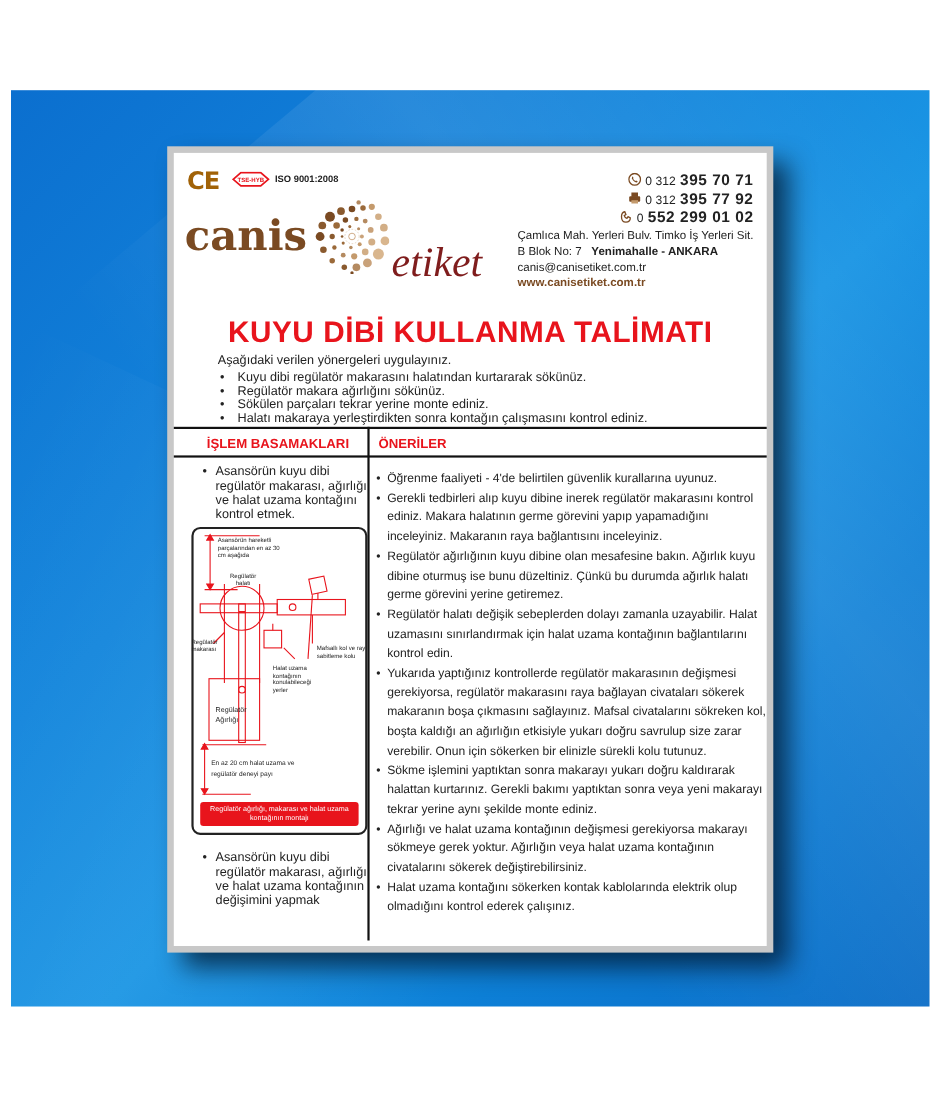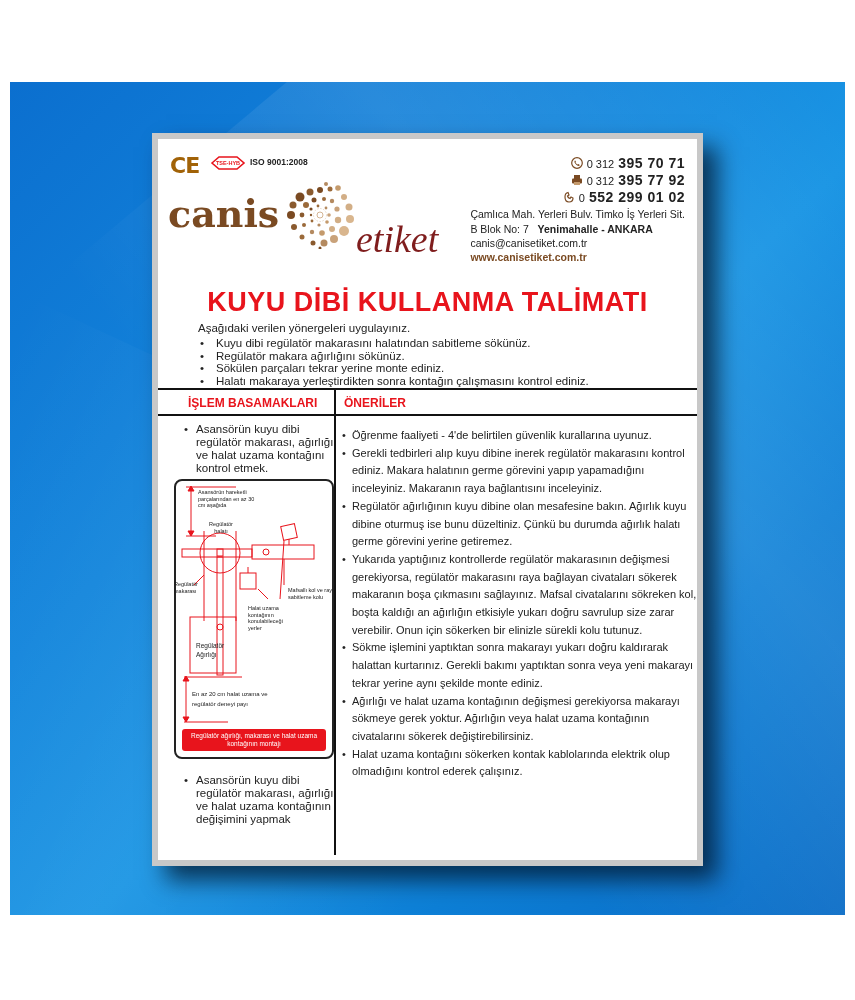--- a/index.html
+++ b/index.html
@@ -167,21 +167,21 @@
       <div class="addr">
         <span>B Blok No: 7</span>&nbsp;&nbsp;&nbsp;<b>Yenimahalle - ANKARA</b>
       </div>
       <div class="email">canis@canisetiket.com.tr</div>
       <div class="web">www.canisetiket.com.tr</div>
     </div>
 
     <div class="abs title">KUYU DİBİ KULLANMA TALİMATI</div>
     <div class="abs intro">Aşağıdaki verilen yönergeleri uygulayınız.</div>
     <ul class="abs intro-list">
-      <li>Kuyu dibi regülatör makarasını halatından sabitleme sökünüz.</li>
+      <li>Kuyu dibi regülatör makarasını halatından kurtararak sökünüz.</li>
       <li>Regülatör makara ağırlığını sökünüz.</li>
       <li>Sökülen parçaları tekrar yerine monte ediniz.</li>
       <li>Halatı makaraya yerleştirdikten sonra kontağın çalışmasını kontrol ediniz.</li>
     </ul>
 
     <div class="abs hrule" style="top:249px;"></div>
     <div class="abs hrule" style="top:275px; height:1.5px;"></div>
     <div class="abs vrule" style="top:249px; height:467px;"></div>
 
     <div class="abs col-head" style="left:30px; top:257px;">İŞLEM BASAMAKLARI</div>
@@ -248,20 +248,21 @@
 
     <div class="abs left-step" style="left:26px; top:635px;">
       <span class="b">•</span>
       <span class="t">Asansörün kuyu dibi regülatör makarası, ağırlığı ve halat uzama kontağının değişimini yapmak</span>
     </div>
 
     <ul class="abs right-list">
       <li>Öğrenme faaliyeti - 4'de belirtilen güvenlik kurallarına uyunuz.</li>
       <li>Gerekli tedbirleri alıp kuyu dibine inerek regülatör makarasını kontrol ediniz. Makara halatının germe görevini yapıp yapamadığını inceleyiniz. Makaranın raya bağlantısını inceleyiniz.</li>
       <li>Regülatör ağırlığının kuyu dibine olan mesafesine bakın. Ağırlık kuyu dibine oturmuş ise bunu düzeltiniz. Çünkü bu durumda ağırlık halatı germe görevini yerine getiremez.</li>
+      <li>Regülatör halatı değişik sebeplerden dolayı zamanla uzayabilir. Halat uzamasını sınırlandırmak için halat uzama kontağının bağlantılarını kontrol edin.</li>
       <li>Yukarıda yaptığınız kontrollerde regülatör makarasının değişmesi gerekiyorsa, regülatör makarasını raya bağlayan civataları sökerek makaranın boşa çıkmasını sağlayınız. Mafsal civatalarını sökreken kol, boşta kaldığı an ağırlığın etkisiyle yukarı doğru savrulup size zarar verebilir. Onun için sökerken bir elinizle sürekli kolu tutunuz.</li>
       <li>Sökme işlemini yaptıktan sonra makarayı yukarı doğru kaldırarak halattan kurtarınız. Gerekli bakımı yaptıktan sonra veya yeni makarayı tekrar yerine aynı şekilde monte ediniz.</li>
       <li>Ağırlığı ve halat uzama kontağının değişmesi gerekiyorsa makarayı sökmeye gerek yoktur. Ağırlığın veya halat uzama kontağının civatalarını sökerek değiştirebilirsiniz.</li>
       <li>Halat uzama kontağını sökerken kontak kablolarında elektrik olup olmadığını kontrol ederek çalışınız.</li>
     </ul>
 
   </div>
 </div>
 
 </body></html>

